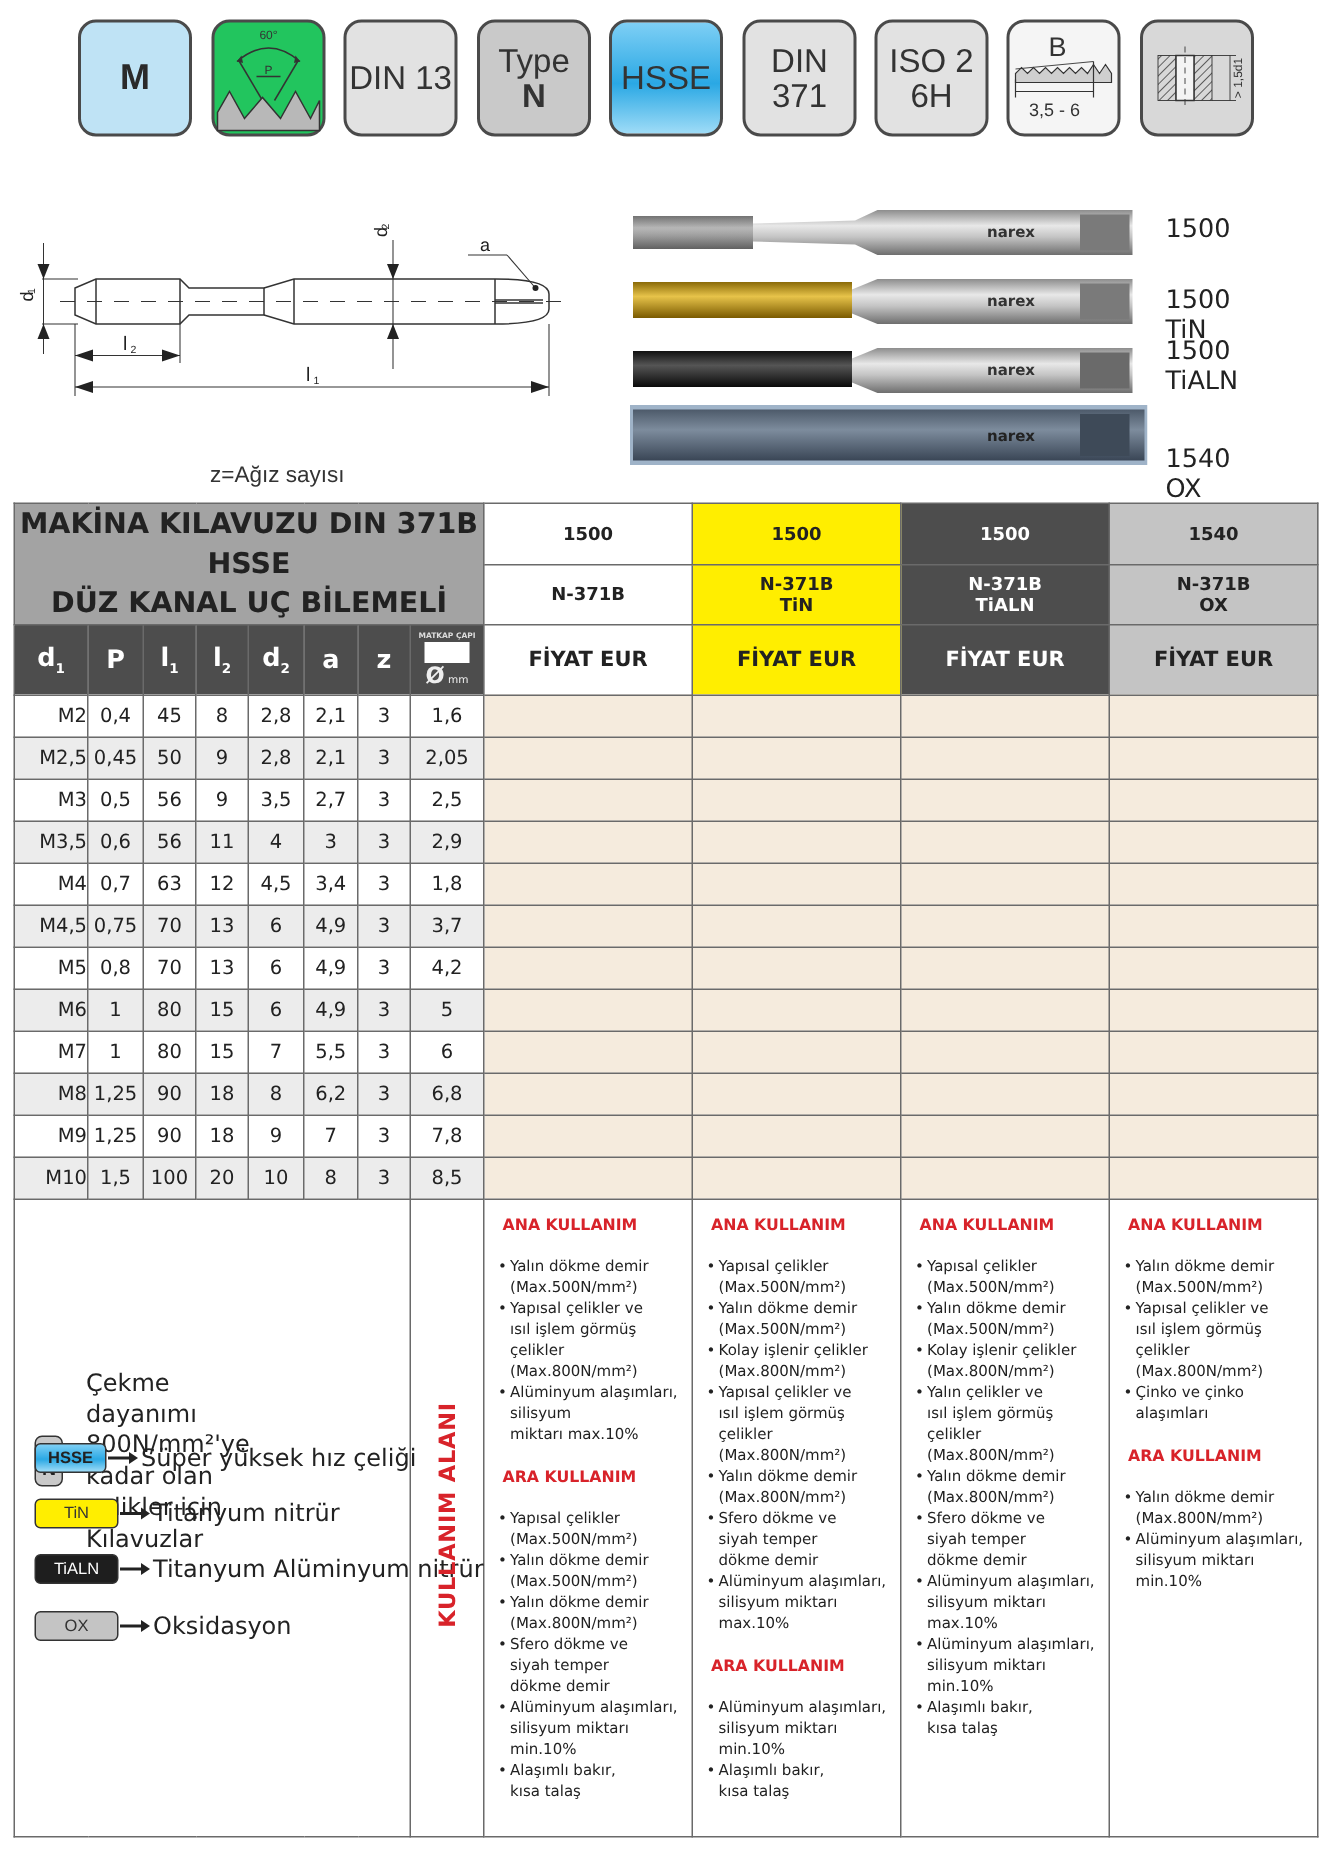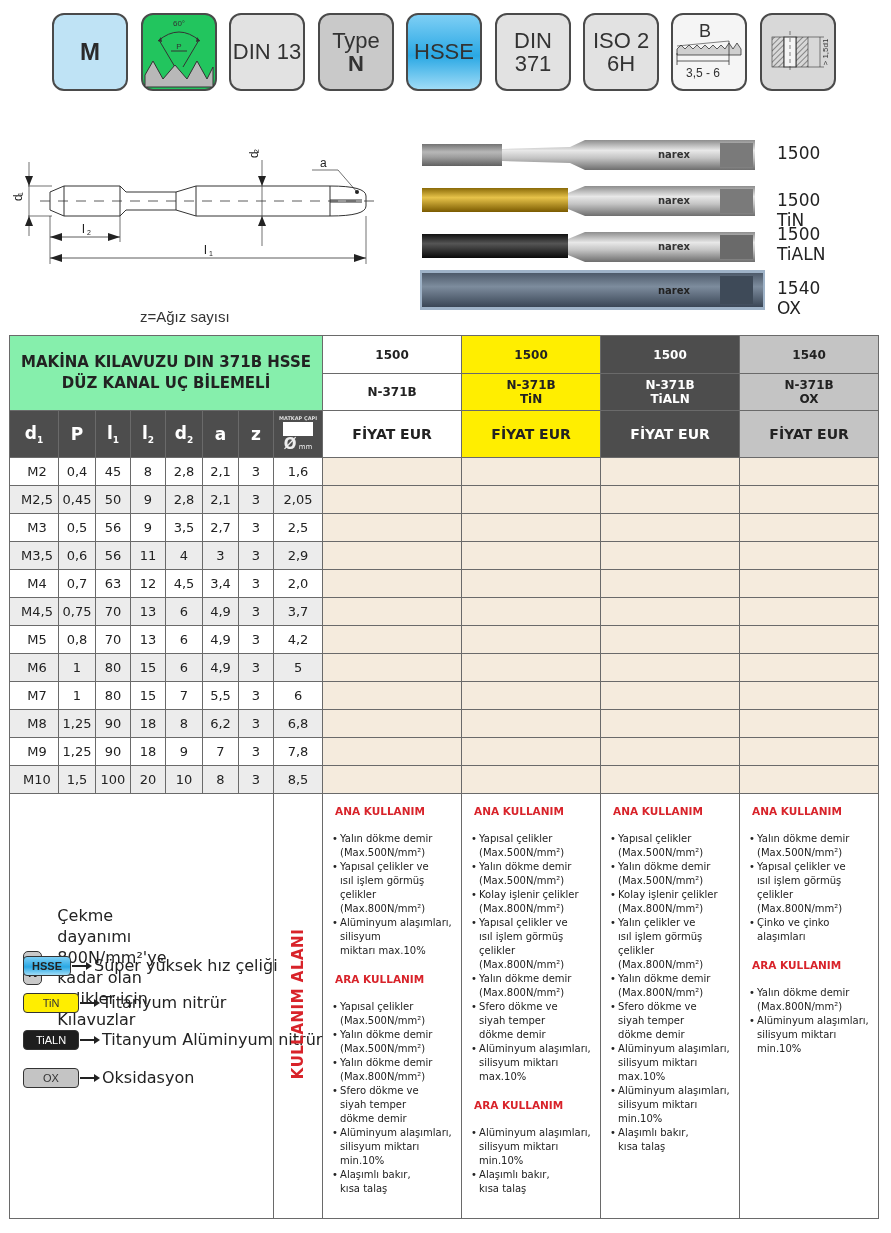--- a/index.html
+++ b/index.html
@@ -33,32 +33,32 @@
   .z-label { position: absolute; left: 140px; top: 272px; font-size: 15px; color: #333; font-family: Liberation Sans, sans-serif; margin-top: 36px; }
 
   
   .products { position: absolute; left: 420px; top: 132px; }
   .tap { position: absolute; left: 0; width: 345px; height: 40px; }
   .prod-label { position: absolute; left: 357px; font-size: 17px; color: #222; font-family: "DejaVu Sans", sans-serif; }
 
   
   .tbl { position: absolute; left: 9px; top: 335px; width: 870px; border-collapse: collapse; table-layout: fixed; }
   .tbl td { border: 1px solid #6a6a6a; text-align: center; vertical-align: middle; font-family: "DejaVu Sans", sans-serif; }
-  .title-cell { background: #86efac; font-weight: bold; font-size: 15px; color: #222; line-height: 1.4; }
+  .title-cell { background: #a3a3a3; font-weight: bold; font-size: 19px; color: #222; line-height: 1.4; }
   .hdr-top { height: 38px; font-weight: bold; font-size: 12px; }
   .hdr-mid { height: 37px; font-weight: bold; font-size: 12px; line-height: 1.2; }
   .hdr-sub { height: 47px; background: #4d4d4d; color: #fff; font-weight: bold; font-size: 17px; }
   .hdr-sub sub { font-size: 9px; }
   .price-hdr { font-weight: bold; font-size: 14px; }
   .c-white { background: #ffffff; color: #222; }
   .c-yellow { background: #ffee00; color: #222; }
   .c-dark { background: #4d4d4d; color: #fff; }
   .c-grey { background: #c4c4c4; color: #222; }
   .row td { height: 28px; font-size: 13px; color: #222; }
-  .row td.first { text-align: center; padding-left: 6px; }
+  .row td.first { text-align: right; padding-left: 6px; }
   .row.alt td.d { background: #ececec; }
   .row td.d { background: #ffffff; }
   .row td.p { background: #f5ebdd; }
   .drill-icon { display: flex; flex-direction: column; align-items: center; justify-content: center; line-height: 1; }
   .drill-icon .cap { font-size: 5px; color: #ddd; letter-spacing: 0; }
   .drill-icon .box { width: 30px; height: 14px; background: #fff; margin: 1px 0; }
   .drill-icon .mm { font-size: 7px; color: #eee; font-weight: normal; }
   .drill-icon .mm b { font-size: 15px; font-weight: bold; }
 
   
@@ -258,21 +258,21 @@
 
   <svg class="tap" style="top:138px" viewBox="0 0 345 40" width="345" height="40">
     <rect x="0" y="0" width="345" height="40" fill="#9fb3c8"></rect>
     <rect x="2" y="3" width="341" height="34" fill="url(#oxide)"></rect>
     <rect x="300" y="6" width="33" height="28" fill="#3e4a58"></rect>
     <text x="238" y="24" font-size="10" font-weight="bold" fill="#222" font-family="DejaVu Sans, sans-serif">narex</text>
   </svg>
   <div class="prod-label" style="top:11px">1500</div>
   <div class="prod-label" style="top:58px">1500 TiN</div>
   <div class="prod-label" style="top:92px">1500 TiALN</div>
-  <div class="prod-label" style="top:146px">1540 OX</div>
+  <div class="prod-label" style="top:164px">1540 OX</div>
 </div>
 
 <table class="tbl">
   <colgroup>
     <col style="width:49px">
       <col style="width:37px">
       <col style="width:35px">
       <col style="width:35px">
     <col style="width:37px">
       <col style="width:36px">
@@ -391,21 +391,21 @@
         <td class="p"></td>
       </tr>
       <tr class="row">
         <td class="d first">M4</td>
         <td class="d">0,7</td>
         <td class="d">63</td>
         <td class="d">12</td>
         <td class="d">4,5</td>
         <td class="d">3,4</td>
         <td class="d">3</td>
-        <td class="d">2,0</td>
+        <td class="d">1,8</td>
         <td class="p"></td>
         <td class="p"></td>
         <td class="p"></td>
         <td class="p"></td>
       </tr>
       <tr class="row alt">
         <td class="d first">M4,5</td>
         <td class="d">0,75</td>
         <td class="d">70</td>
         <td class="d">13</td>

